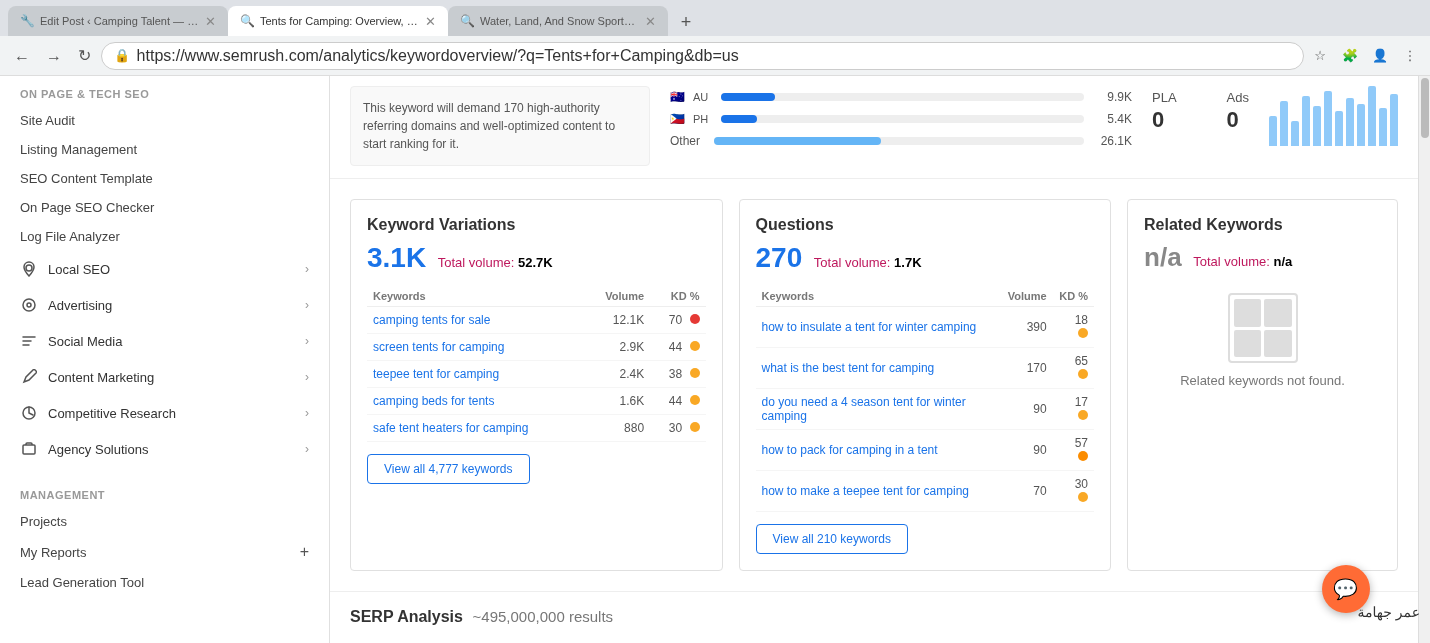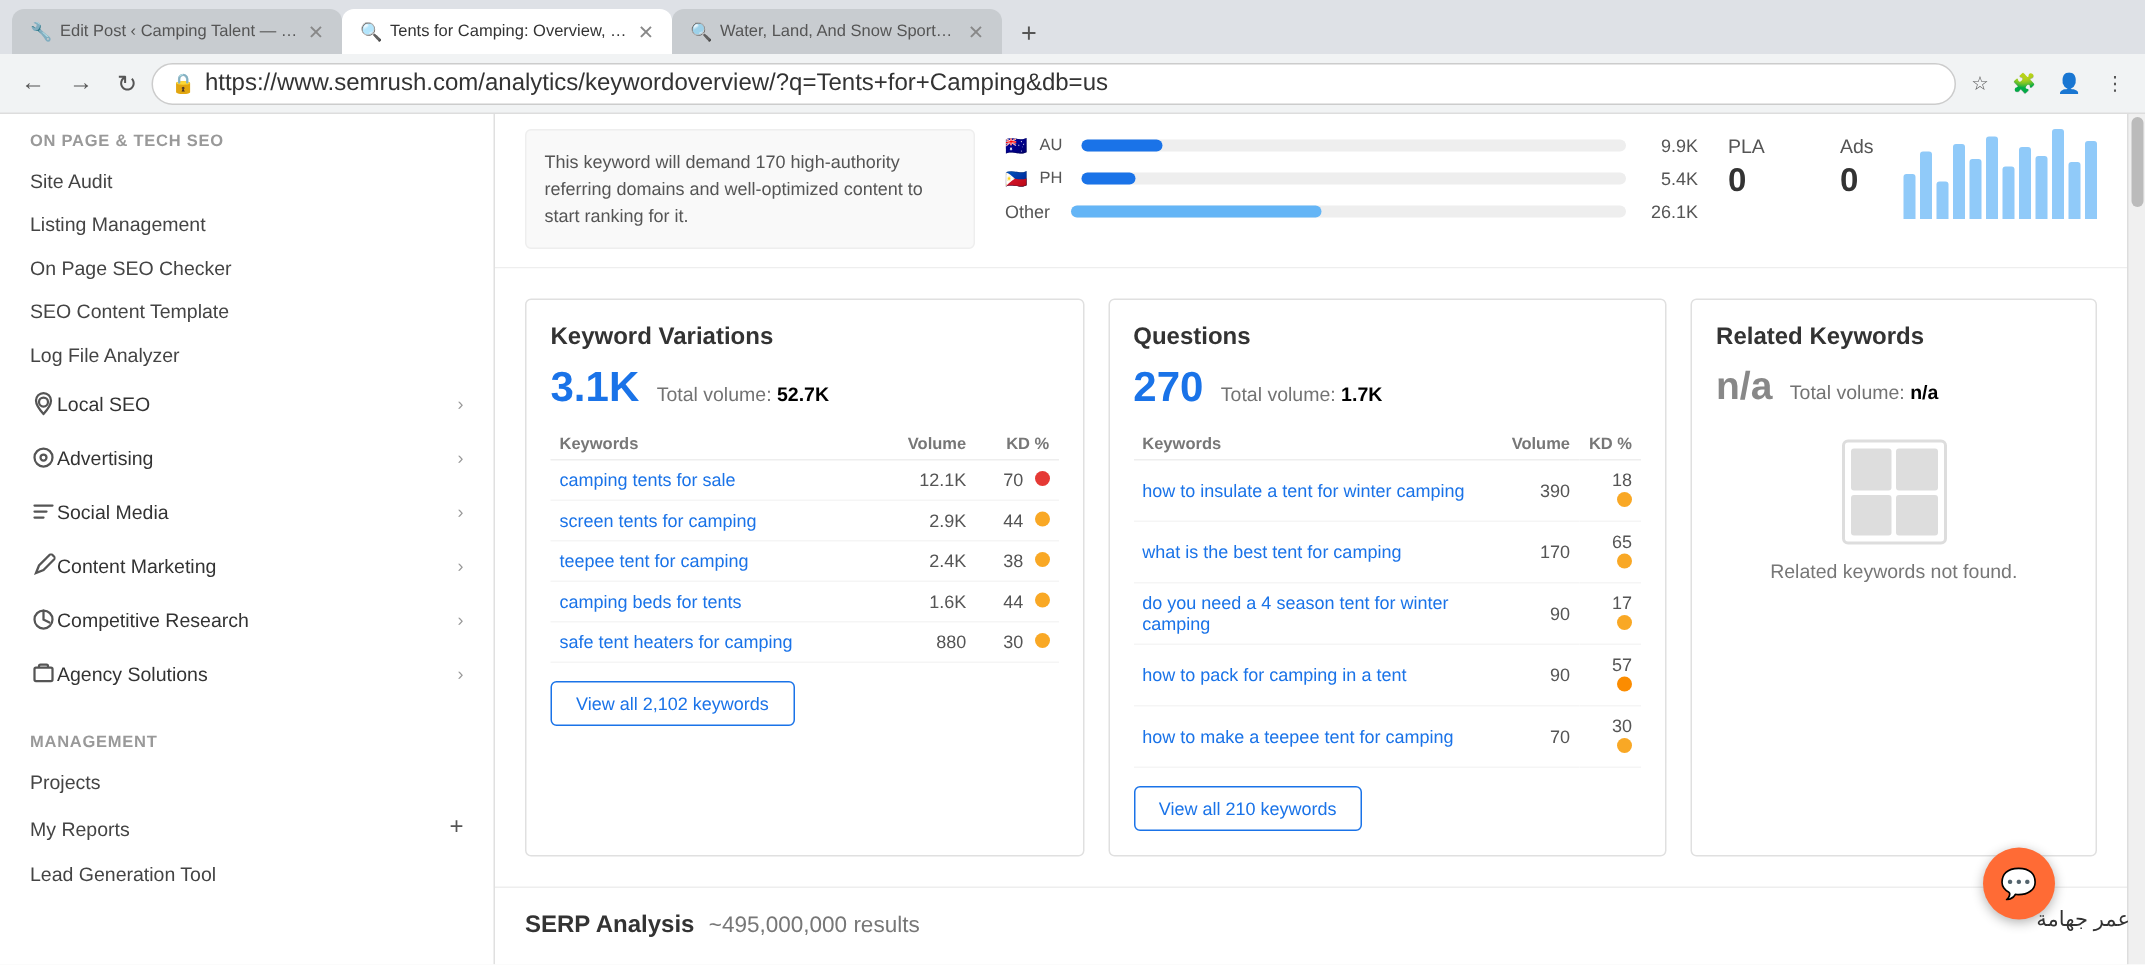--- a/index.html
+++ b/index.html
@@ -23,41 +23,41 @@
     .toolbar-icons { display: flex; gap: 6px; align-items: center; }
     .toolbar-icon { width: 24px; height: 24px; display: flex; align-items: center; justify-content: center; cursor: pointer; color: #555; border-radius: 50%; }
 
     
     .main-area { display: flex; flex: 1; overflow: hidden; background: #fff; }
 
     
     .sidebar { width: 330px; min-width: 330px; background: #fff; border-right: 1px solid #e0e0e0; overflow-y: auto; padding-bottom: 20px; }
     .sidebar-section-title { font-size: 11px; font-weight: 700; color: #999; padding: 12px 20px 6px; text-transform: uppercase; letter-spacing: 0.5px; }
 
-    .sidebar-item { display: flex; align-items: center; padding: 9px 20px; cursor: pointer; color: #333; font-size: 13px; }
+    .sidebar-item { display: flex; align-items: center; padding: 9px 20px; cursor: pointer; gap: 10px; color: #333; font-size: 13px; }
     .sidebar-item .item-icon { width: 18px; height: 18px; display: flex; align-items: center; justify-content: center; flex-shrink: 0; }
     .sidebar-item .item-label { flex: 1; }
     .sidebar-item .chevron { color: #999; font-size: 12px; }
 
     .sidebar-plain-item { display: flex; align-items: center; padding: 7px 20px; cursor: pointer; color: #444; font-size: 13px; }
 
     
     .content { flex: 1; overflow-y: auto; background: #fff; }
     .pla-ads-label { font-size: 13px; color: #555; margin-bottom: 2px; }
     .pla-ads-value { font-size: 22px; font-weight: bold; color: #333; }
 
     
     .kw-sections { display: flex; gap: 0; padding: 20px; background: #fff; }
 
     .kw-section { flex: 1; border: 1px solid #e0e0e0; border-radius: 4px; padding: 16px; margin-right: 16px; }
     .kw-section:last-child { margin-right: 0; }
 
     .kw-section-title { font-size: 16px; font-weight: 600; color: #333; margin-bottom: 8px; }
     .kw-count { font-size: 28px; font-weight: 700; color: #1a73e8; display: inline; }
-    .kw-total-vol { font-size: 13px; color: #737373; margin-left: 8px; }
+    .kw-total-vol { font-size: 13px; color: #be185d; margin-left: 8px; }
     .kw-total-num { font-weight: 600; }
 
     .kw-table { width: 100%; margin-top: 12px; border-collapse: collapse; }
     .kw-table th { font-size: 11px; color: #777; font-weight: 600; padding: 4px 6px; text-align: left; border-bottom: 1px solid #eee; }
     .kw-table th.right { text-align: right; }
     .kw-table td { padding: 6px 6px; font-size: 12px; border-bottom: 1px solid #f5f5f5; vertical-align: middle; }
     .kw-table td.right { text-align: right; color: #555; }
     .kw-link { color: #1a73e8; text-decoration: none; cursor: pointer; }
 
     .kd-dot { width: 10px; height: 10px; border-radius: 50%; display: inline-block; margin-left: 4px; }
@@ -152,24 +152,24 @@
     <div class="sidebar">
 
       <div class="sidebar-section-title">ON PAGE &amp; TECH SEO</div>
       <div class="sidebar-plain-item">
         <span>Site Audit</span>
       </div>
       <div class="sidebar-plain-item">
         <span>Listing Management</span>
       </div>
       <div class="sidebar-plain-item">
+        <span>SEO Content Template</span>
+      </div>
+      <div class="sidebar-plain-item">
         <span>On Page SEO Checker</span>
-      </div>
-      <div class="sidebar-plain-item">
-        <span>SEO Content Template</span>
       </div>
       <div class="sidebar-plain-item">
         <span>Log File Analyzer</span>
       </div>
 
       <div class="sidebar-item">
         <span class="item-icon">
           <svg width="16" height="16" viewBox="0 0 16 16" fill="none">
               <circle cx="8" cy="7" r="3" stroke="#555" stroke-width="1.5"></circle>
               <path d="M8 1C5.2 1 3 3.2 3 6c0 3.5 5 9 5 9s5-5.5 5-9c0-2.8-2.2-5-5-5z" stroke="#555" stroke-width="1.5" fill="none"></path>
@@ -335,21 +335,21 @@
                 <td class="right">1.6K</td>
                 <td class="right">44 <span class="kd-dot dot-yellow"></span></td>
               </tr>
               <tr>
                 <td><a class="kw-link">safe tent heaters for camping</a></td>
                 <td class="right">880</td>
                 <td class="right">30 <span class="kd-dot dot-yellow"></span></td>
               </tr>
             </tbody>
           </table>
-          <button class="view-all-btn">View all 2,102 keywords</button>
+          <button class="view-all-btn">View all 4,777 keywords</button>
         </div>
 
         <div class="kw-section">
           <div class="kw-section-title">Questions</div>
           <div>
             <span class="kw-count">270</span>
             <span class="kw-total-vol">Total volume:</span>
             <span class="kw-total-num">1.7K</span>
           </div>
           <table class="kw-table">

